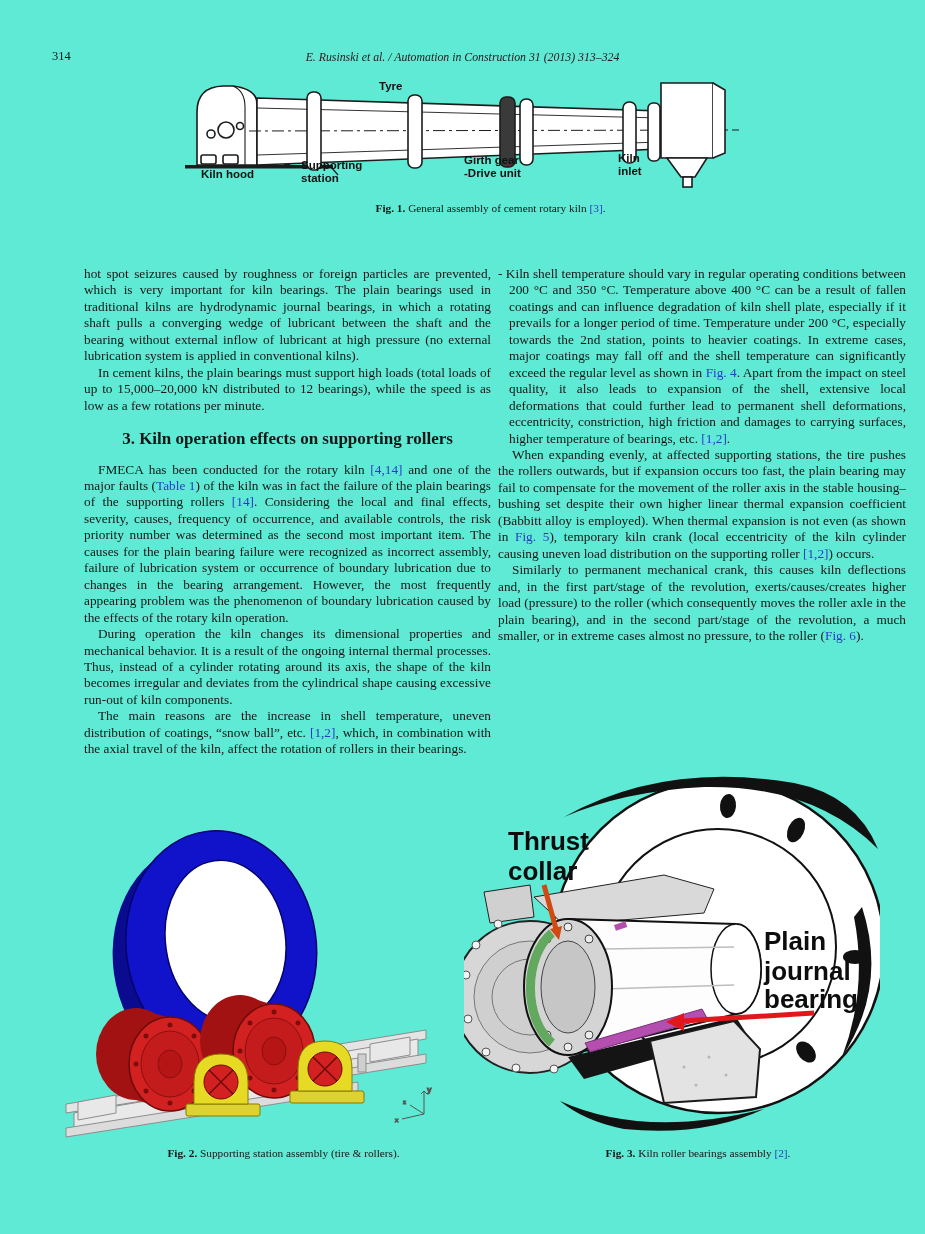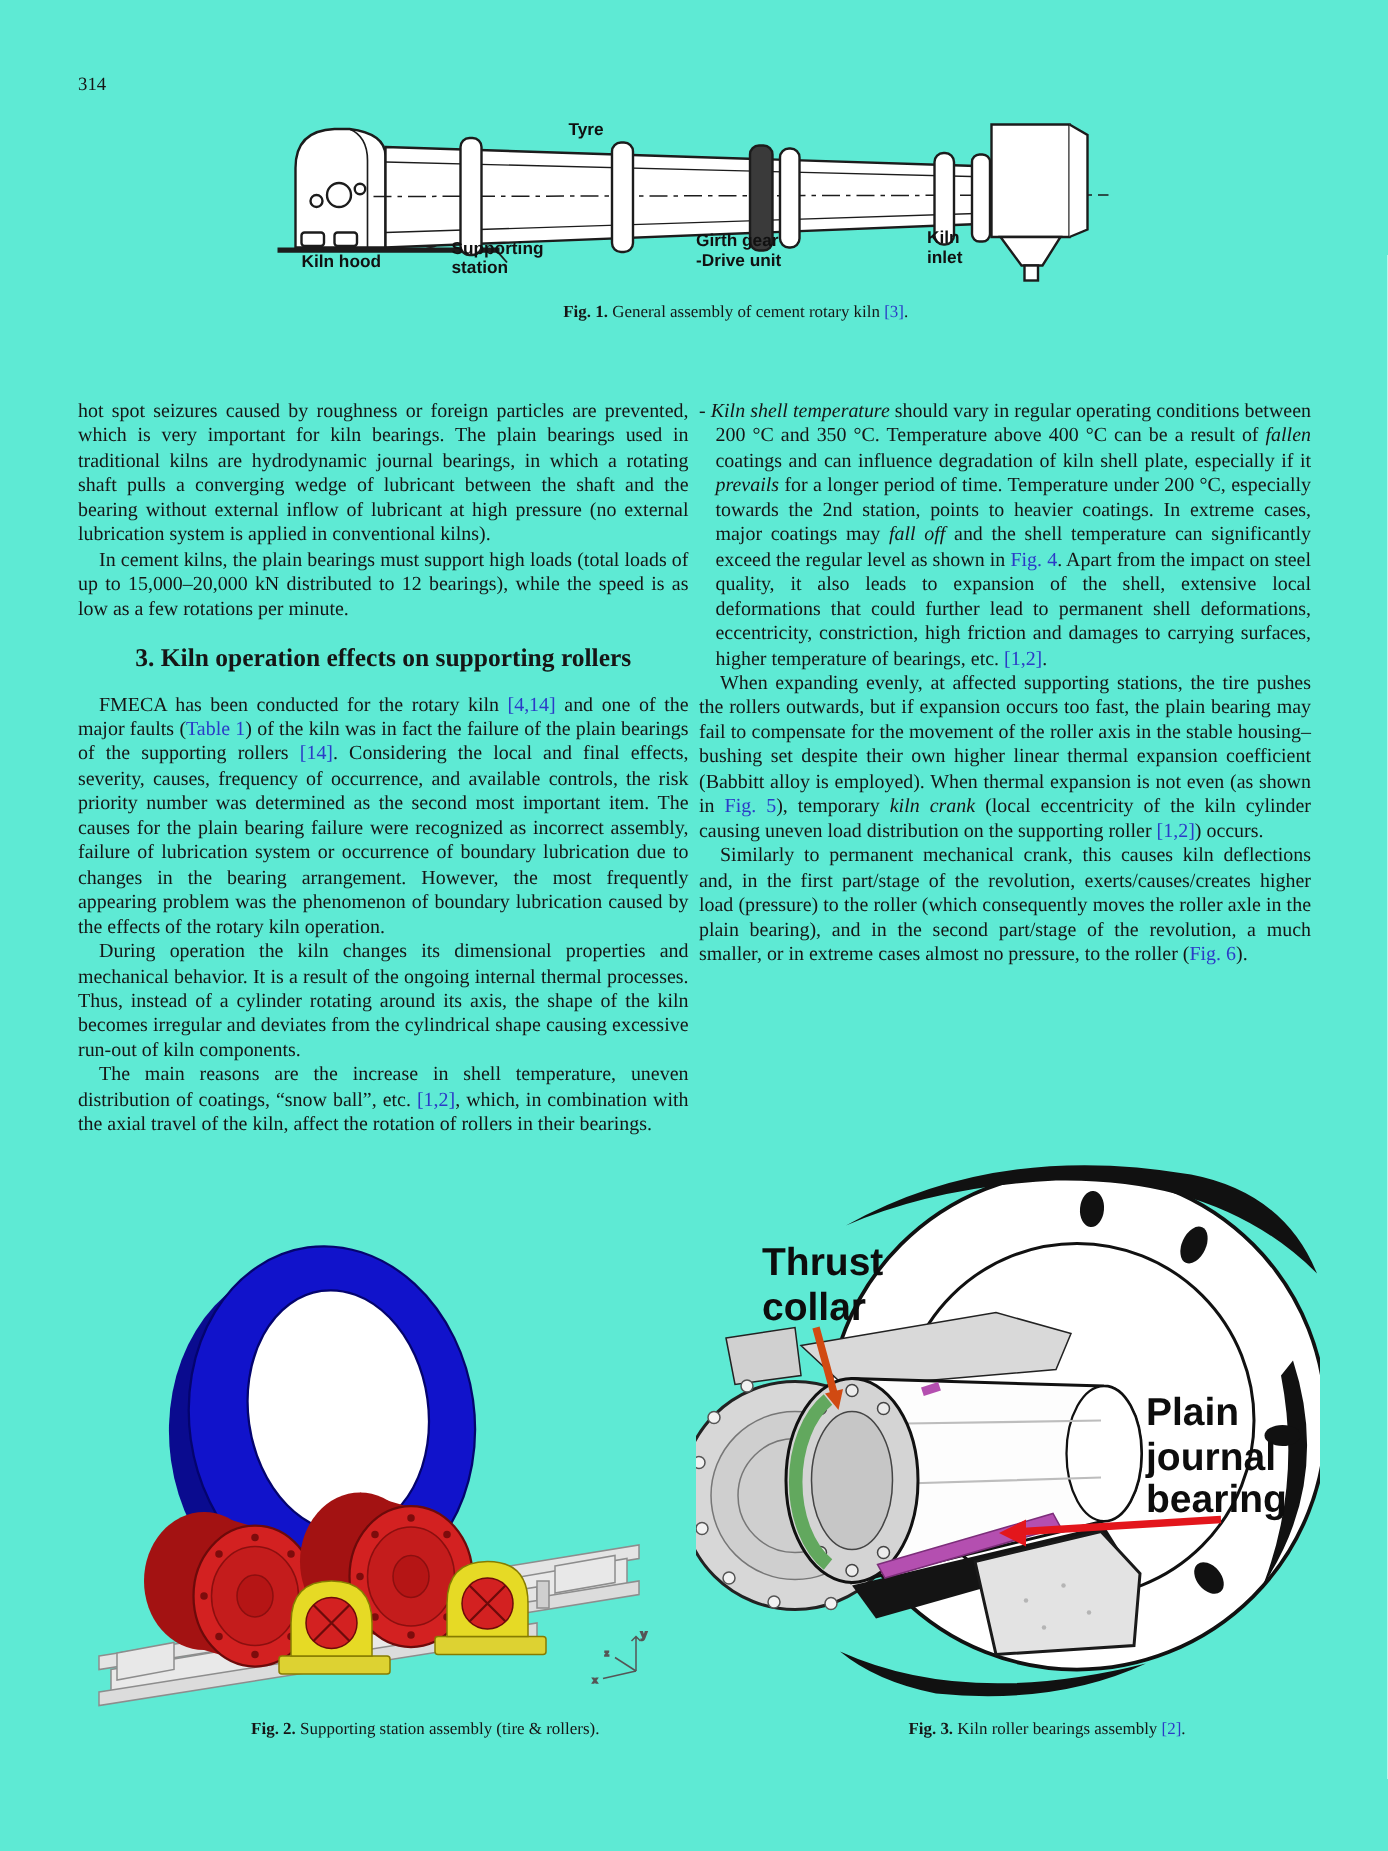--- a/index.html
+++ b/index.html
@@ -1,39 +1,40 @@
 <!DOCTYPE html>
 <html style="--link: #2b3bc7;"><head>
 <meta charset="utf-8">
 <style>
   html,body{margin:0;padding:0;background:#ffffff;}
   .page{position:relative;width:925px;height:1234px;background:#5eead4;
         font-family:"Liberation Serif",serif;color:#161616;overflow:hidden;}
   .runhead-num{position:absolute;left:52px;top:49px;font-size:12.5px;}
   .runhead-title{position:absolute;left:0;top:50px;width:100%;text-align:center;
         font-style:italic;font-size:11.8px;color:#222;}
-  .col{position:absolute;width:407px;font-size:13.3px;line-height:16.45px;text-align:justify;}
+  .col{position:absolute;width:407px;font-size:13.3px;line-height:16.45px;text-align:justify;margin-left:32px;}
   .col p{margin:0;}
   .ind{text-indent:14px;}
   .hang{padding-left:11px;text-indent:-11px;}
   h2.sec{font-size:17px;font-weight:bold;margin:17px 0 14px 0;text-align:center;}
   .a{color:var(--link,#2b3bc7);}
-  .i{font-style:italic;}
+  .i{}
   .b{font-weight:bold;}
   .caption{position:absolute;font-size:11.3px;text-align:center;color:#161616;padding-left:28px;}
   .figwrap{position:absolute;}
   svg{display:block;}
   .svglabel{font-family:"Liberation Sans",sans-serif;font-weight:bold;}
 </style>
 </head>
 <body>
 
 <div class="page">
 
   <div class="runhead-num">314</div>
+  <div class="runhead-title">E. Rusinski et al. / Automation in Construction 31 (2013) 313–324</div>
 
   <div class="figwrap" style="left:183px;top:70px;">
     <svg width="560" height="130" viewBox="0 0 560 130">
       <g stroke="#1c1c1c" fill="none" stroke-width="1.6">
         <rect x="2" y="95" width="148" height="3.5" fill="#1c1c1c" stroke="none"></rect>
         <path d="M14,95 L14,42 Q14,17 40,16 L50,16 Q74,19 74,34 L74,95 Z" fill="#fff"></path>
         <path d="M50,16 Q62,21 62,37 L62,95" stroke-width="1.1"></path>
         <circle cx="28" cy="64" r="4"></circle>
           <circle cx="43" cy="60" r="8"></circle>
           <circle cx="57" cy="56" r="3.5"></circle>

